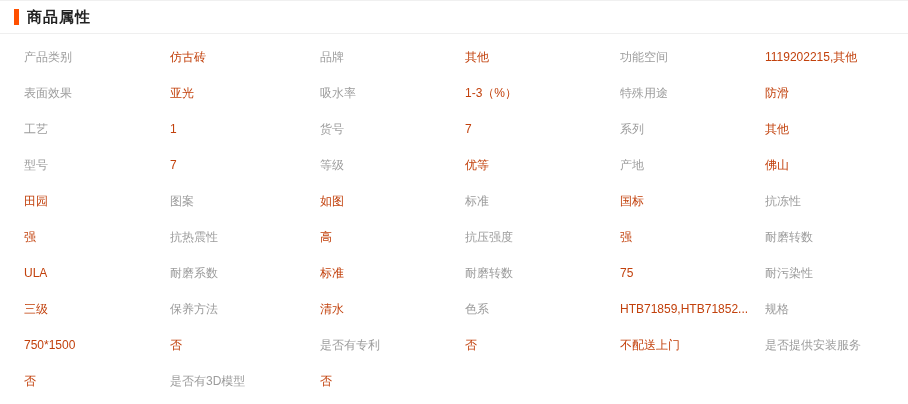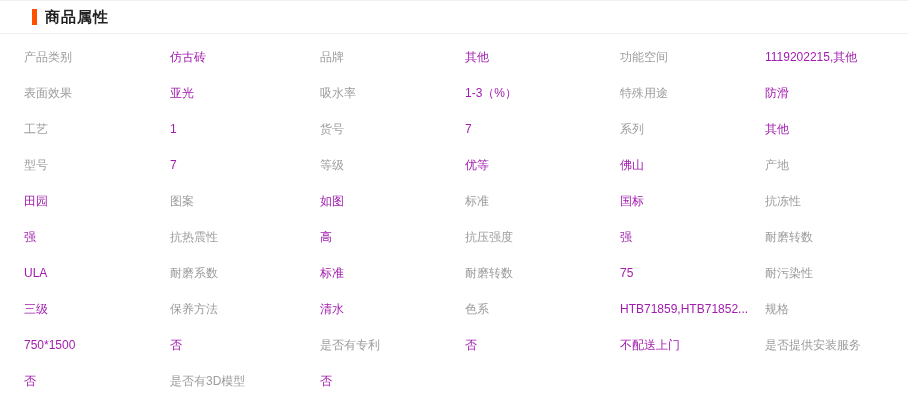--- a/index.html
+++ b/index.html
@@ -13,21 +13,21 @@
   .panel {
     width: 908px;
     height: 404px;
     border-top: 1px solid #f0f0f0;
     background: #fff;
   }
   .panel-header {
     display: flex;
     align-items: center;
     height: 33px;
-    padding-left: 32px;
+    padding-left: 14px;
     border-bottom: 1px solid #efefef;
   }
   .accent-bar {
     width: 5px;
     height: 16px;
     background: #ff5000;
     margin-right: 8px;
   }
   .panel-title {
     font-size: 15px;
@@ -43,21 +43,21 @@
   }
   .attr-cell {
     height: 36px;
     display: flex;
     align-items: center;
     font-size: 12px;
     white-space: nowrap;
     overflow: hidden;
   }
   .attr-label { color: #9c9c9c; text-align: right; }
-  .attr-value { color: #a21caf; text-overflow: ellipsis; }
+  .attr-value { color: #c2410c; text-overflow: ellipsis; }
 </style>
 </head>
 <body>
 
 <div class="panel">
   <div class="panel-header">
     <span class="accent-bar" style="background: rgb(255, 80, 0);"></span>
     <span class="panel-title">商品属性</span>
   </div>
   <div class="attr-grid" id="attr-grid">
@@ -76,22 +76,22 @@
       <div class="attr-cell attr-label">工艺</div>
       <div class="attr-cell attr-value">1</div>
       <div class="attr-cell attr-label">货号</div>
       <div class="attr-cell attr-value">7</div>
       <div class="attr-cell attr-label">系列</div>
       <div class="attr-cell attr-value">其他</div>
       <div class="attr-cell attr-label">型号</div>
       <div class="attr-cell attr-value">7</div>
       <div class="attr-cell attr-label">等级</div>
       <div class="attr-cell attr-value">优等</div>
+      <div class="attr-cell attr-label">产地</div>
       <div class="attr-cell attr-value">佛山</div>
-      <div class="attr-cell attr-label">产地</div>
       <div class="attr-cell attr-value">田园</div>
       <div class="attr-cell attr-label">图案</div>
       <div class="attr-cell attr-value">如图</div>
       <div class="attr-cell attr-label">标准</div>
       <div class="attr-cell attr-value">国标</div>
       <div class="attr-cell attr-label">抗冻性</div>
       <div class="attr-cell attr-value">强</div>
       <div class="attr-cell attr-label">抗热震性</div>
       <div class="attr-cell attr-value">高</div>
       <div class="attr-cell attr-label">抗压强度</div>

